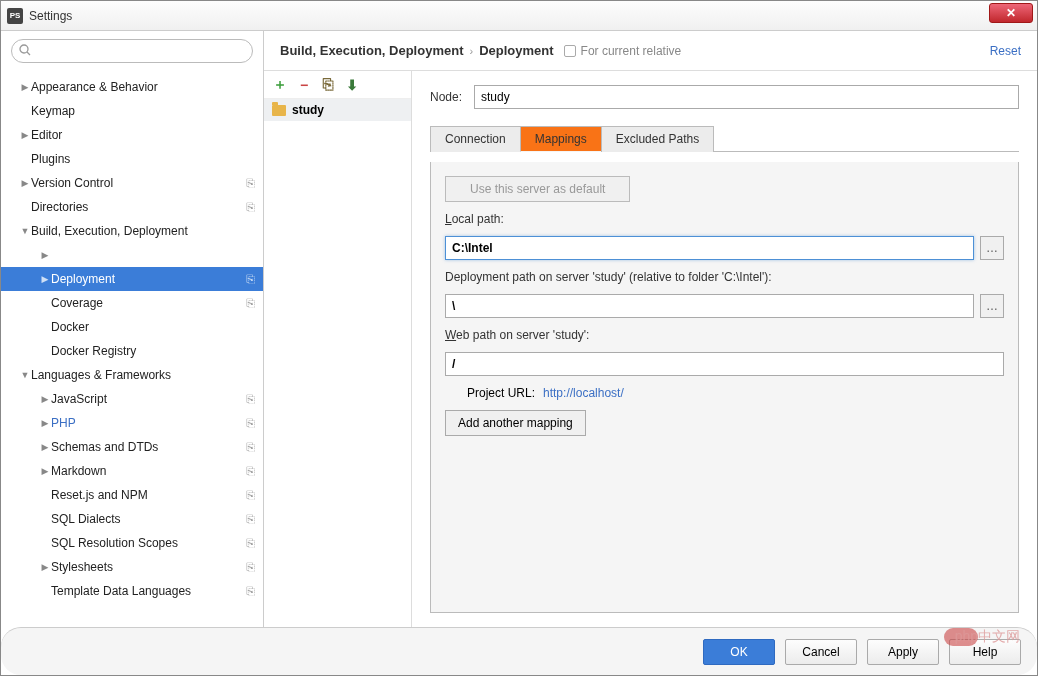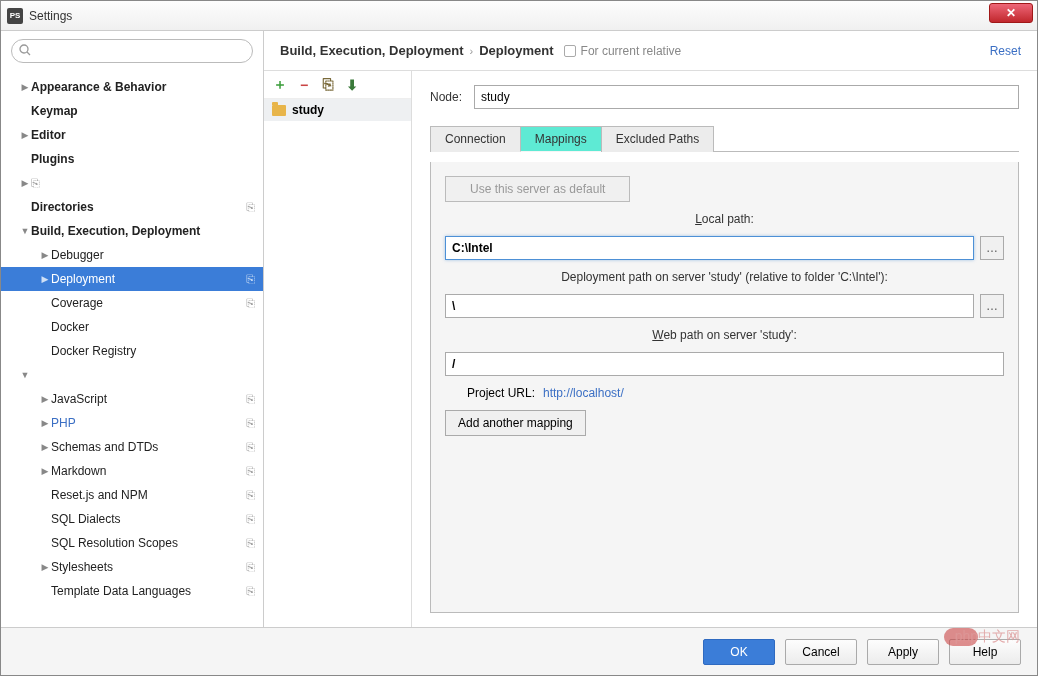--- a/index.html
+++ b/index.html
@@ -21,21 +21,21 @@
 .search-input { width: 100%; height: 24px; border: 1px solid #bbb; border-radius: 12px; padding: 0 10px 0 26px; outline: none; background: #fff; }
 .search-icon { position: relative; }
 .search-icon svg { position: absolute; left: 18px; top: 13px; pointer-events: none; }
 
 .tree { flex: 1; overflow-y: auto; padding-top: 4px; }
 .tree-item { display: flex; align-items: center; height: 24px; padding-right: 8px; cursor: pointer; color: #222; position: relative; }
 .tree-item.selected { background: #3b7dd8; color: #fff; }
 .tree-item .arrow { width: 12px; display: inline-flex; justify-content: center; color: #888; font-size: 9px; }
 .tree-item.selected .arrow { color: #cfe0f5; }
 .tree-item .label { flex: 1; white-space: nowrap; }
-.tree-item.bold .label { font-weight: bold; }
+.tree-item.bold .label { font-weight: normal; }
 .tree-item.link .label { color: #3b6fc4; }
 .tree-item .badge { color: #999; font-size: 11px; }
 .tree-item.selected .badge { color: #cfe0f5; }
 .lvl0 { padding-left: 18px; }
 .lvl1 { padding-left: 38px; }
 
 .right-pane { flex: 1; display: flex; flex-direction: column; }
 
 .breadcrumb-row { height: 40px; display: flex; align-items: center; padding: 0 16px; border-bottom: 1px solid #ddd; }
 .breadcrumb-row .crumb { font-weight: bold; color: #333; font-size: 13px; }
@@ -59,35 +59,35 @@
 .server-item .folder-icon::before { content: ''; position: absolute; top: -3px; left: 0; width: 6px; height: 3px; background: #e8b54a; border-radius: 1px 1px 0 0; }
 .server-item .sname { font-weight: bold; }
 
 .form-pane { flex: 1; display: flex; flex-direction: column; padding: 14px 18px; gap: 10px; overflow-y: auto; }
 .name-row { display: flex; align-items: center; gap: 12px; }
 .name-row label { color: #333; }
 .name-row input { flex: 1; height: 24px; border: 1px solid #aaa; padding: 0 6px; }
 
 .tabs { display: flex; border-bottom: 1px solid #bbb; margin-top: 6px; }
 .tab { padding: 5px 14px; border: 1px solid #bbb; border-bottom: none; background: #ececec; margin-right: -1px; cursor: pointer; position: relative; top: 1px; color: #333; }
-.tab.active { background: #5eead4; border-bottom: 1px solid #f5f5f5; }
+.tab.active { background: #f97316; border-bottom: 1px solid #f5f5f5; }
 
 .tab-content { background: #f5f5f5; border: 1px solid #bbb; border-top: none; padding: 14px; flex: 1; display: flex; flex-direction: column; gap: 10px; }
 .btn-default { padding: 5px 24px; border: 1px solid #bbb; background: #f0f0f0; color: #999; cursor: default; width: fit-content; }
-.field-label { color: #333; text-align: center; }
+.field-label { color: #333; }
 .field-label .ul { text-decoration: underline; }
 .input-row { display: flex; gap: 6px; }
 .text-input { flex: 1; height: 24px; border: 1px solid #aaa; padding: 0 6px; background: #fff; font-weight: bold; }
 .text-input.focused { border: 1px solid #4d90d6; box-shadow: 0 0 3px rgba(77,144,214,0.5); }
 .browse-btn { width: 24px; height: 24px; border: 1px solid #aaa; background: #f0f0f0; cursor: pointer; display: flex; align-items: center; justify-content: center; color: #555; }
 .url-row { display: flex; gap: 8px; align-items: center; margin-left: 22px; }
 .url-row .link { color: #3b6fc4; }
 .add-mapping { padding: 5px 12px; border: 1px solid #aaa; background: #f0f0f0; cursor: pointer; width: fit-content; }
 
-.button-bar { height: 48px; border-top: 1px solid #ccc; display: flex; align-items: center; justify-content: flex-end; gap: 10px; padding: 0 16px; background: #f5f5f5; }
+.button-bar { height: 48px; border-top: 1px solid #ccc; display: flex; align-items: center; justify-content: flex-end; gap: 10px; padding: 0 16px; background: #f5f5f5; border-radius: 20px; }
 .btn { min-width: 72px; height: 26px; border: 1px solid #aaa; background: linear-gradient(#fdfdfd,#ececec); cursor: pointer; border-radius: 2px; }
 .btn.primary { background: #3b7dd8; border-color: #2f6ac0; color: #fff; }
 .watermark { position: absolute; right: 18px; bottom: 30px; color: #d99; font-size: 14px; opacity: 0.8; pointer-events: none; }
 .php-logo { position: absolute; right: 60px; bottom: 30px; width: 34px; height: 18px; background: #c94545; border-radius: 9px; opacity: 0.6; pointer-events: none; }
 </style>
 </head>
 <body>
 
 <div class="window">
   <div class="titlebar">
@@ -121,34 +121,34 @@
             <div class="tree-item lvl0 bold">
               <span class="arrow">▶</span>
               <span class="label">Editor</span>
             </div>
             <div class="tree-item lvl0 bold">
               <span class="arrow"></span>
               <span class="label">Plugins</span>
             </div>
             <div class="tree-item lvl0 bold">
               <span class="arrow">▶</span>
+              <span class="label">Version Control</span>
               <span class="badge">⎘</span>
             </div>
             <div class="tree-item lvl0 bold">
               <span class="arrow"></span>
               <span class="label">Directories</span>
               <span class="badge">⎘</span>
             </div>
             <div class="tree-item lvl0 bold">
               <span class="arrow">▼</span>
               <span class="label">Build, Execution, Deployment</span>
             </div>
             <div class="tree-item lvl1">
               <span class="arrow">▶</span>
-              <span class="label">Debugger</span>
             </div>
             <div class="tree-item lvl1 selected">
               <span class="arrow">▶</span>
               <span class="label">Deployment</span>
               <span class="badge">⎘</span>
             </div>
             <div class="tree-item lvl1">
               <span class="arrow"></span>
               <span class="label">Coverage</span>
               <span class="badge">⎘</span>
@@ -156,20 +156,21 @@
             <div class="tree-item lvl1">
               <span class="arrow"></span>
               <span class="label">Docker</span>
             </div>
             <div class="tree-item lvl1">
               <span class="arrow"></span>
               <span class="label">Docker Registry</span>
             </div>
             <div class="tree-item lvl0 bold">
               <span class="arrow">▼</span>
+              <span class="label">Languages &amp; Frameworks</span>
             </div>
             <div class="tree-item lvl1">
               <span class="arrow">▶</span>
               <span class="label">JavaScript</span>
               <span class="badge">⎘</span>
             </div>
             <div class="tree-item lvl1 link">
               <span class="arrow">▶</span>
               <span class="label">PHP</span>
               <span class="badge">⎘</span>

